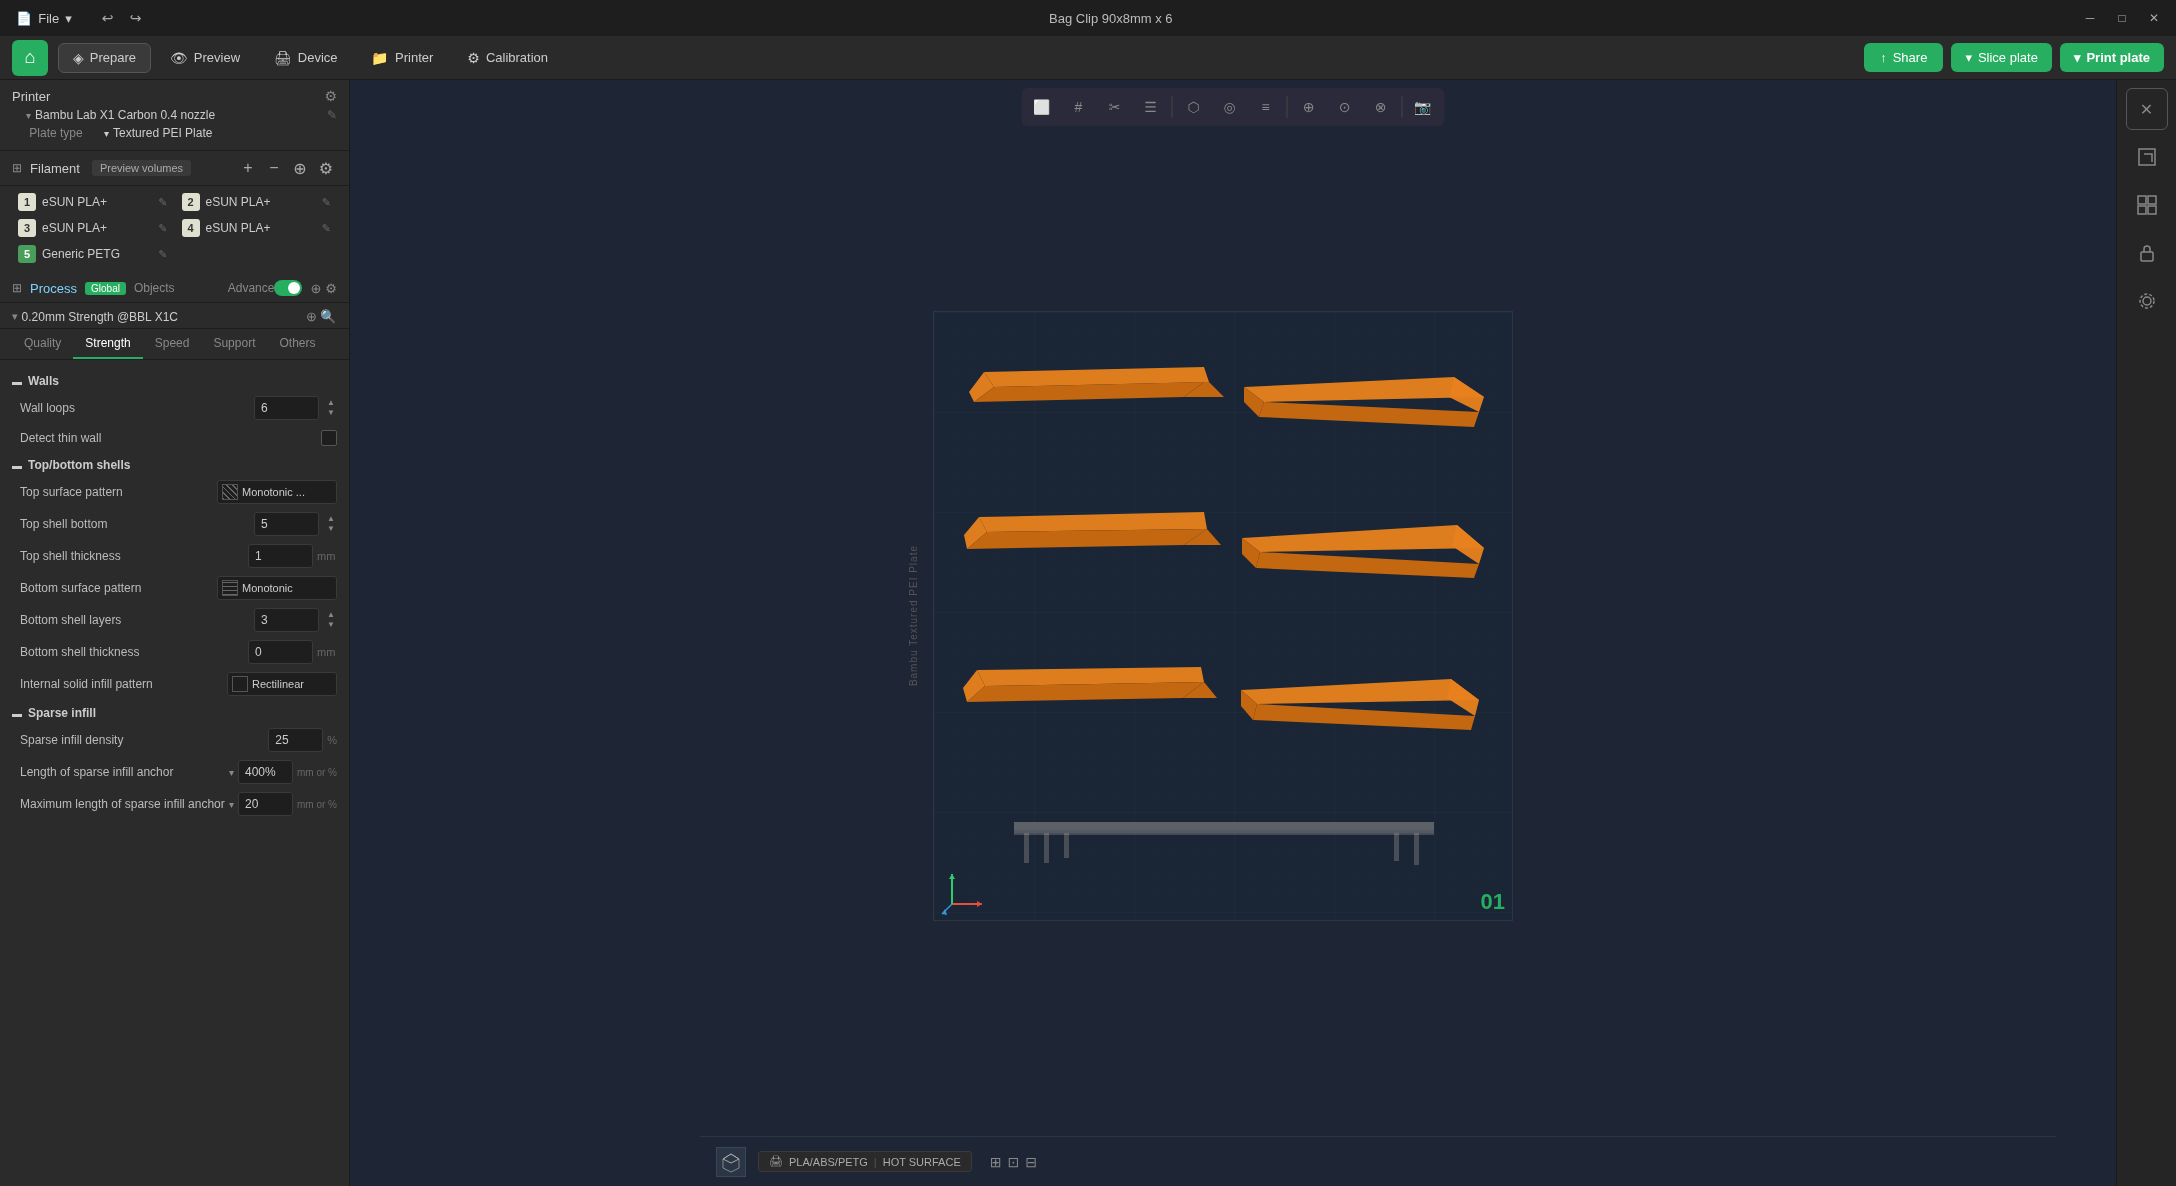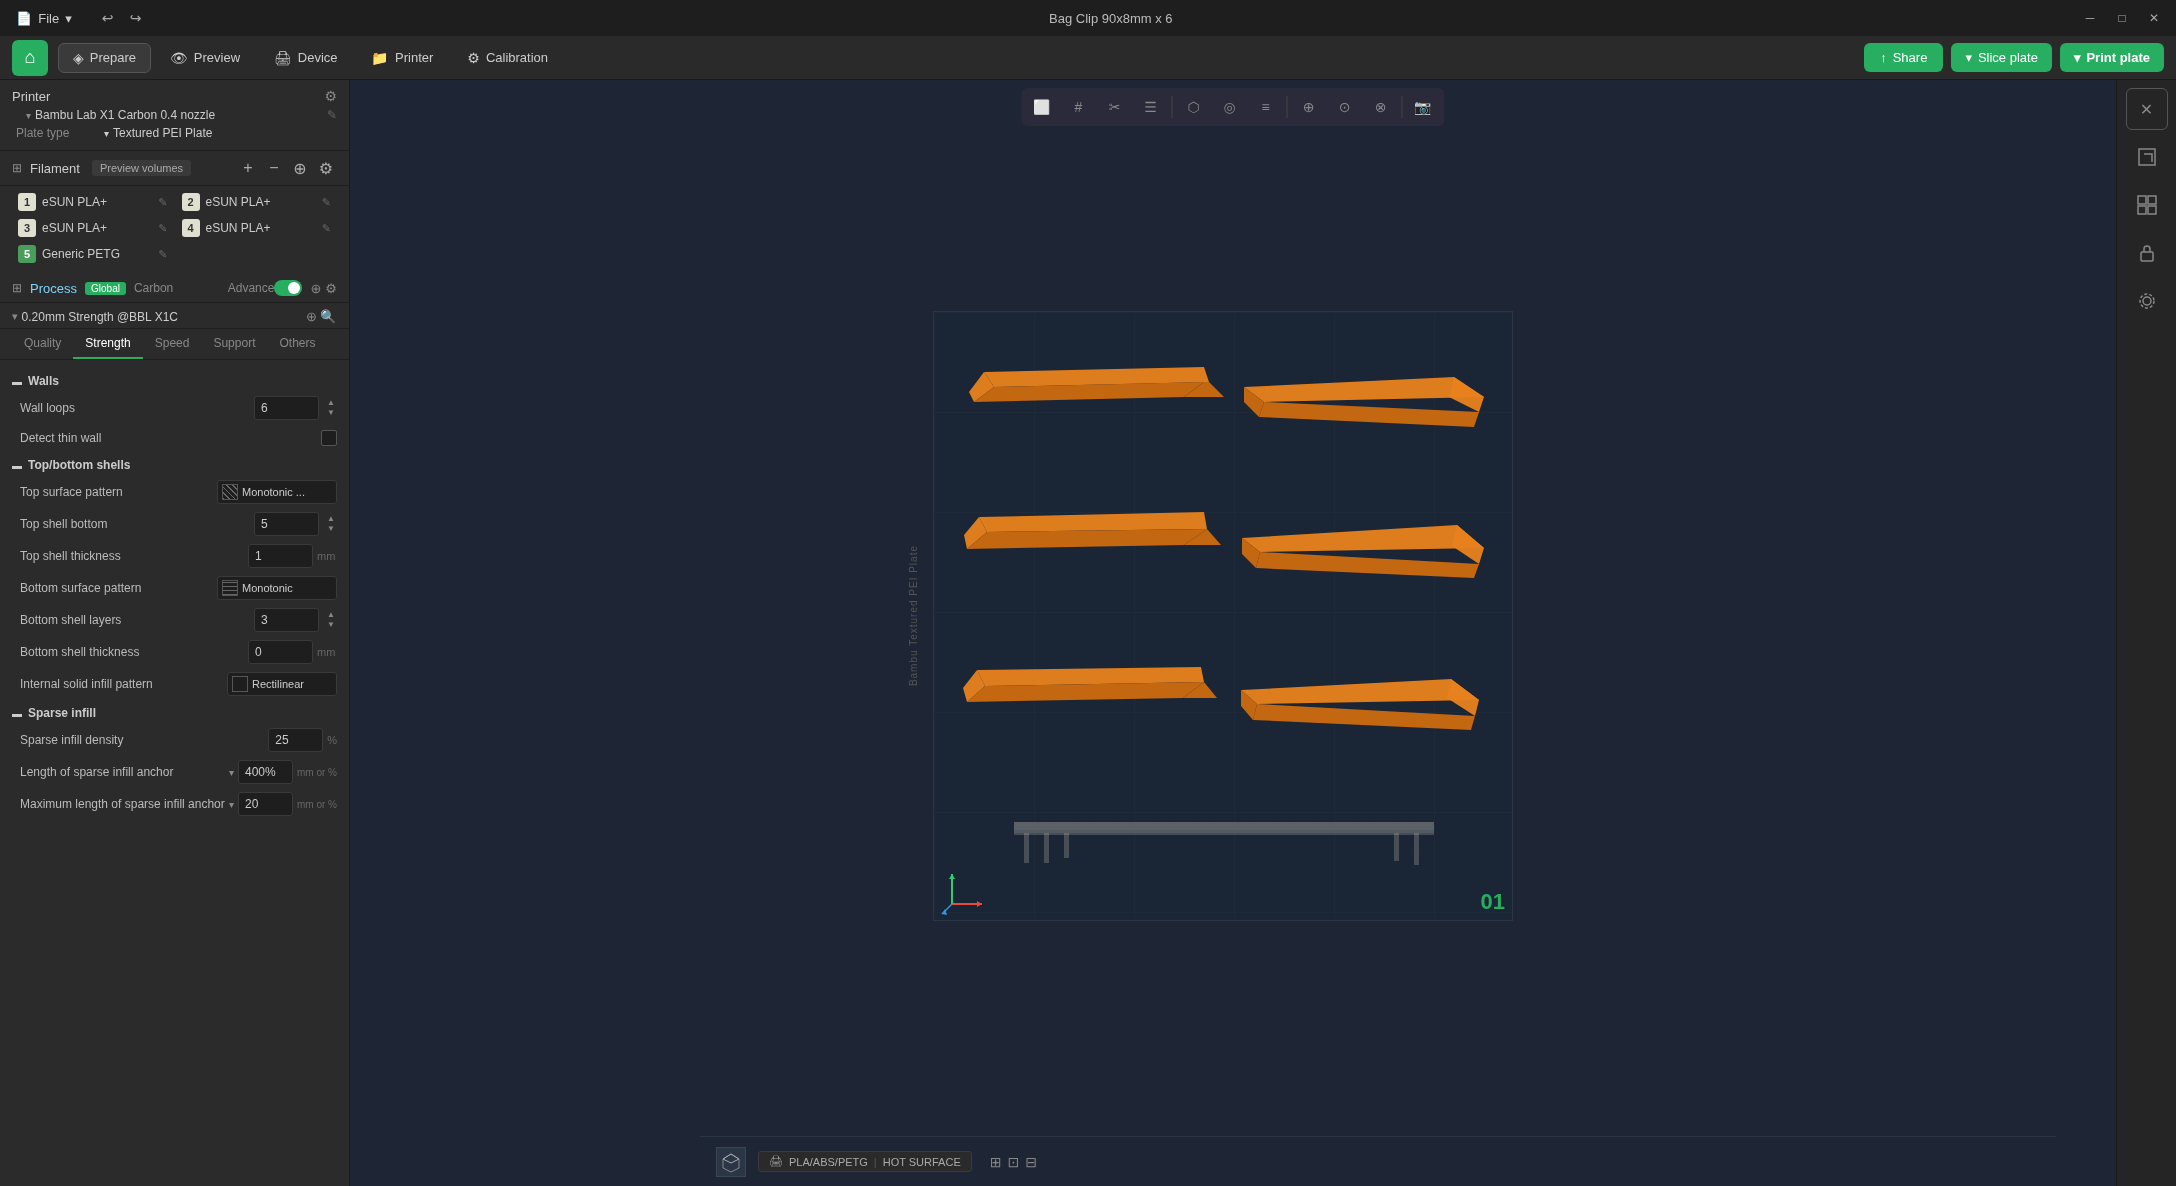--- a/index.html
+++ b/index.html
@@ -29,21 +29,21 @@
     #main { display: flex; height: calc(1186px - 80px); }
 
     
     #left-panel { width: 350px; background: #2b2b2b; border-right: 1px solid #1a1a1a; display: flex; flex-direction: column; overflow: hidden; }
 
     
     .panel-section { padding: 8px 12px; border-bottom: 1px solid #1e1e1e; }
     .section-header { display: flex; align-items: center; justify-content: space-between; color: #ccc; font-size: 13px; font-weight: 500; }
     .section-header .gear-icon { color: #888; cursor: pointer; font-size: 14px; }
     .printer-name { color: #ccc; font-size: 12px; padding: 4px 0 2px 14px; display: flex; align-items: center; gap: 4px; }
-    .plate-type-row { display: flex; align-items: center; gap: 8px; padding: 2px 0 2px 4px; }
+    .plate-type-row { display: flex; align-items: center; gap: 8px; padding: 2px 0 2px 4px; text-align: center; }
     .plate-label { color: #888; font-size: 12px; width: 80px; }
     .plate-value { color: #ccc; font-size: 12px; display: flex; align-items: center; gap: 4px; cursor: pointer; }
 
     
     .filament-header { display: flex; align-items: center; gap: 8px; padding: 6px 12px; border-bottom: 1px solid #1e1e1e; }
     .filament-icon { font-size: 12px; color: #888; }
     .filament-label { font-size: 13px; color: #ccc; font-weight: 500; }
     .filament-flush { background: #3a3a3a; color: #aaa; font-size: 11px; padding: 2px 8px; border-radius: 3px; cursor: pointer; margin-left: 4px; }
     .filament-controls { display: flex; gap: 4px; margin-left: auto; }
     .filament-ctrl { background: none; border: none; color: #aaa; font-size: 16px; cursor: pointer; width: 22px; height: 22px; display: flex; align-items: center; justify-content: center; border-radius: 3px; }
@@ -237,21 +237,21 @@
         <div class="filament-num" style="background:#4a9e5c;">5</div>
         <span class="filament-name">Generic PETG</span>
         <span class="filament-edit">✎</span>
       </div>
     </div>
 
     <div class="process-header">
       <span style="color:#888;font-size:12px;">⊞</span>
       <span class="process-label">Process</span>
       <span class="tag-global">Global</span>
-      <span class="tag-objects">Carbon</span>
+      <span class="tag-objects">Objects</span>
       <div class="advance-toggle">
         <span class="advance-label">Advance</span>
         <div class="toggle-switch"></div>
       </div>
       <div class="process-icons">
         <span class="proc-icon">⊕</span>
         <span class="proc-icon">⚙</span>
       </div>
     </div>
     <div class="profile-row">

